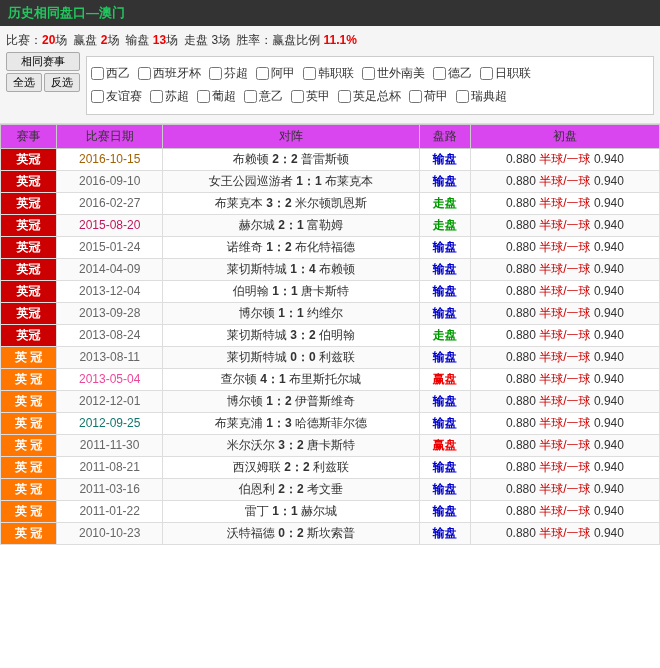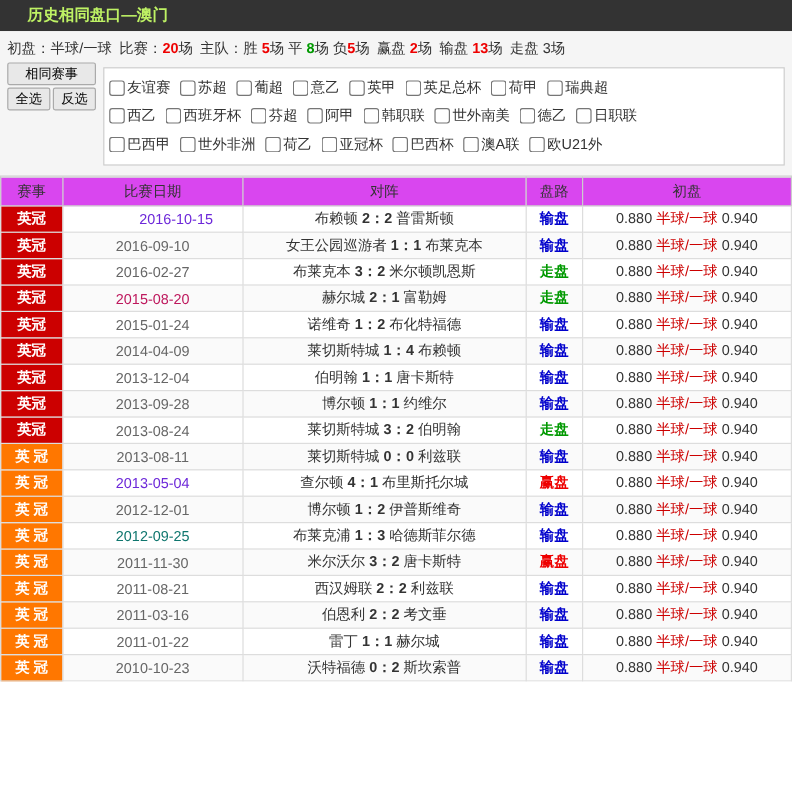--- a/index.html
+++ b/index.html
@@ -5,22 +5,22 @@
     * { margin: 0; padding: 0; box-sizing: border-box; }
     body {
       font-family: "SimSun", "宋体", Arial, sans-serif;
       font-size: 12px;
       background: #fff;
       color: #333;
       width: 660px;
     }
     .title-bar {
       background: #333;
-      color: #bef264;
-      padding: 4px 23px;
+      color: #22c55e;
+      padding: 4px 8px;
       font-size: 13px;
       font-weight: bold;
     }
     .filter-bar {
       background: #f5f5f5;
       border-bottom: 1px solid #ddd;
       padding: 4px 6px;
       font-size: 12px;
       color: #333;
       line-height: 1.8;
@@ -93,84 +93,74 @@
   </style>
 </head>
 <body>
 
 <div class="title-bar">
   <span>历史相同盘口—澳门</span>
 </div>
 
 <div class="filter-bar">
   <div class="stats">
-    <span><span>初盘：</span><span>半球/一球</span></span>
     <span><span>比赛：</span><span class="highlight">20</span><span>场</span></span>
-    <span><span>主队：</span>胜 <span class="highlight">5</span>场 平 <span style="color:#090;font-weight:bold">8</span>场 负<span class="highlight">5</span>场</span>
     <span><span>赢盘</span> <span class="highlight">2</span><span>场</span></span>
     <span><span>输盘</span> <span class="highlight">13</span>场</span>
     <span><span>走盘</span> <span>3</span>场</span>
+    <span><span>胜率：</span><span>赢盘比例</span> <span class="highlight">11.1%</span></span>
   </div>
 
   <div class="filter-outer">
     <div class="btn-group">
       <button class="btn">相同赛事</button>
       <div style="display:flex;gap:2px;">
         <button class="btn">全选</button>
         <button class="btn">反选</button>
       </div>
     </div>
     <div class="filter-section" style="flex:1;">
-      <div class="filter-row">
-        <label><input type="checkbox" style=""> 友谊赛</label>
-        <label><input type="checkbox" style=""> 苏超</label>
-        <label><input type="checkbox" style=""> 葡超</label>
-        <label><input type="checkbox" style=""> 意乙</label>
-        <label><input type="checkbox" style=""> 英甲</label>
-        <label><input type="checkbox" style=""> 英足总杯</label>
-        <label><input type="checkbox" style=""> 荷甲</label>
-        <label><input type="checkbox" style=""> 瑞典超</label>
-      </div>
       <div class="filter-row">
         <label><input type="checkbox" style=""> 西乙</label>
         <label><input type="checkbox" style=""> 西班牙杯</label>
         <label><input type="checkbox" style=""> 芬超</label>
         <label><input type="checkbox" style=""> 阿甲</label>
         <label><input type="checkbox" style=""> 韩职联</label>
         <label><input type="checkbox" style=""> 世外南美</label>
         <label><input type="checkbox" style=""> 德乙</label>
         <label><input type="checkbox" style=""> 日职联</label>
       </div>
       <div class="filter-row">
-        <label><input type="checkbox" style=""> 巴西甲</label>
-        <label><input type="checkbox" style=""> 世外非洲</label>
-        <label><input type="checkbox" style=""> 荷乙</label>
-        <label><input type="checkbox" style=""> 亚冠杯</label>
-        <label><input type="checkbox" style=""> 巴西杯</label>
-        <label><input type="checkbox" style=""> 澳A联</label>
-        <label><input type="checkbox" style=""> 欧U21外</label>
+        <label><input type="checkbox" style=""> 友谊赛</label>
+        <label><input type="checkbox" style=""> 苏超</label>
+        <label><input type="checkbox" style=""> 葡超</label>
+        <label><input type="checkbox" style=""> 意乙</label>
+        <label><input type="checkbox" style=""> 英甲</label>
+        <label><input type="checkbox" style=""> 英足总杯</label>
+        <label><input type="checkbox" style=""> 荷甲</label>
+        <label><input type="checkbox" style=""> 瑞典超</label>
       </div>
     </div>
   </div>
 </div>
 
 <table class="main-table">
   <thead>
     <tr>
       <th>赛事</th>
       <th>比赛日期</th>
       <th>对阵</th>
       <th>盘路</th>
       <th>初盘</th>
     </tr>
   </thead>
   <tbody id="table-body">
   <tr>
         <td style="font-weight: bold; color: rgb(255, 255, 255); background: rgb(204, 0, 0);">英冠</td>
-        <td style="color: #6d28d9; padding-left: 44px;">2016-10-15</td>
+        <td style="color: #a16207;">2016-10-15</td>
         <td>布赖顿 <span style="font-weight:bold">2：2</span> 普雷斯顿</td>
         <td style="color: rgb(0, 0, 204); font-weight: bold;">输盘</td>
         <td>0.880 <span style="color:#c00">半球/一球</span> 0.940</td>
       </tr>
       <tr>
         <td style="font-weight: bold; color: rgb(255, 255, 255); background: rgb(204, 0, 0);">英冠</td>
         <td style="color: rgb(102, 102, 102);">2016-09-10</td>
         <td>女王公园巡游者 <span style="font-weight:bold">1：1</span> 布莱克本</td>
         <td style="color: rgb(0, 0, 204); font-weight: bold;">输盘</td>
         <td>0.880 <span style="color:#c00">半球/一球</span> 0.940</td>
@@ -226,21 +216,21 @@
       </tr>
       <tr>
         <td style="font-weight: bold; color: rgb(255, 255, 255); background: rgb(255, 119, 0);">英 冠</td>
         <td style="color: rgb(102, 102, 102);">2013-08-11</td>
         <td>莱切斯特城 <span style="font-weight:bold">0：0</span> 利兹联</td>
         <td style="color: rgb(0, 0, 204); font-weight: bold;">输盘</td>
         <td>0.880 <span style="color:#c00">半球/一球</span> 0.940</td>
       </tr>
       <tr>
         <td style="font-weight: bold; color: rgb(255, 255, 255); background: rgb(255, 119, 0);">英 冠</td>
-        <td style="color: #6d28d9;">2013-05-04</td>
+        <td style="color: #ec4899;">2013-05-04</td>
         <td>查尔顿 <span style="font-weight:bold">4：1</span> 布里斯托尔城</td>
         <td style="color: rgb(238, 0, 0); font-weight: bold;">赢盘</td>
         <td>0.880 <span style="color:#c00">半球/一球</span> 0.940</td>
       </tr>
       <tr>
         <td style="font-weight: bold; color: rgb(255, 255, 255); background: rgb(255, 119, 0);">英 冠</td>
         <td style="color: rgb(102, 102, 102);">2012-12-01</td>
         <td>博尔顿 <span style="font-weight:bold">1：2</span> 伊普斯维奇</td>
         <td style="color: rgb(0, 0, 204); font-weight: bold;">输盘</td>
         <td>0.880 <span style="color:#c00">半球/一球</span> 0.940</td>

